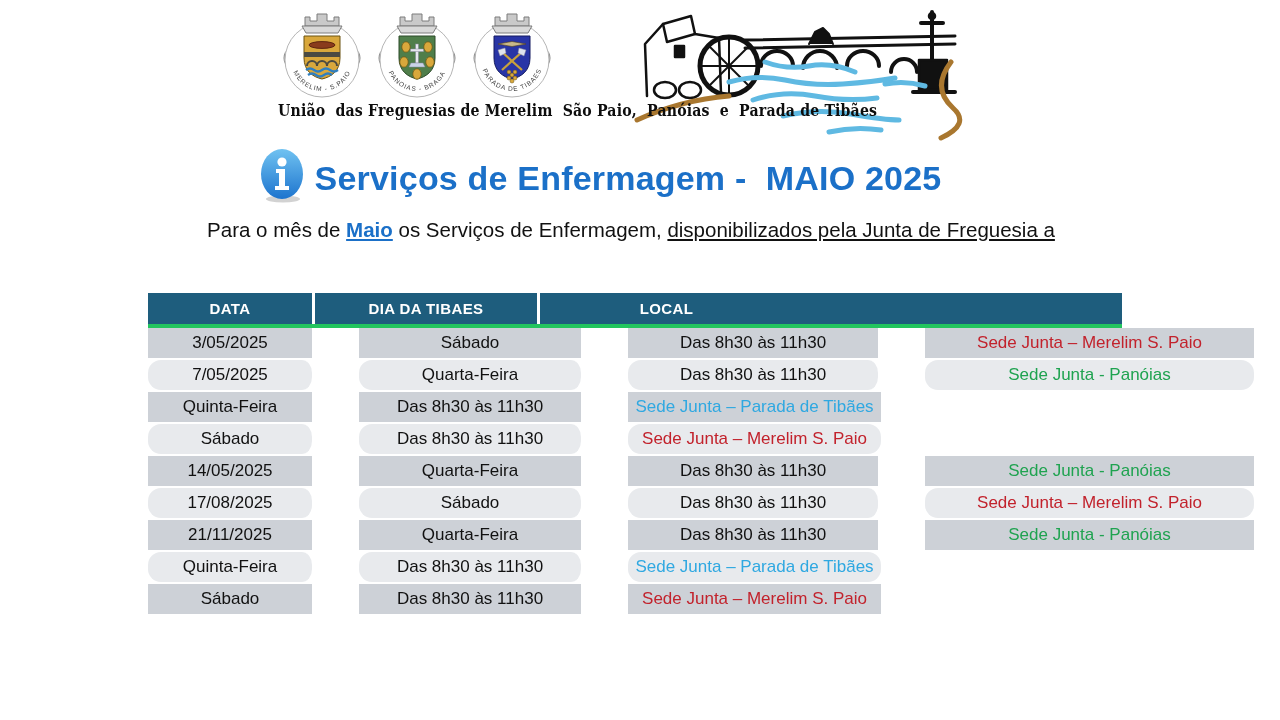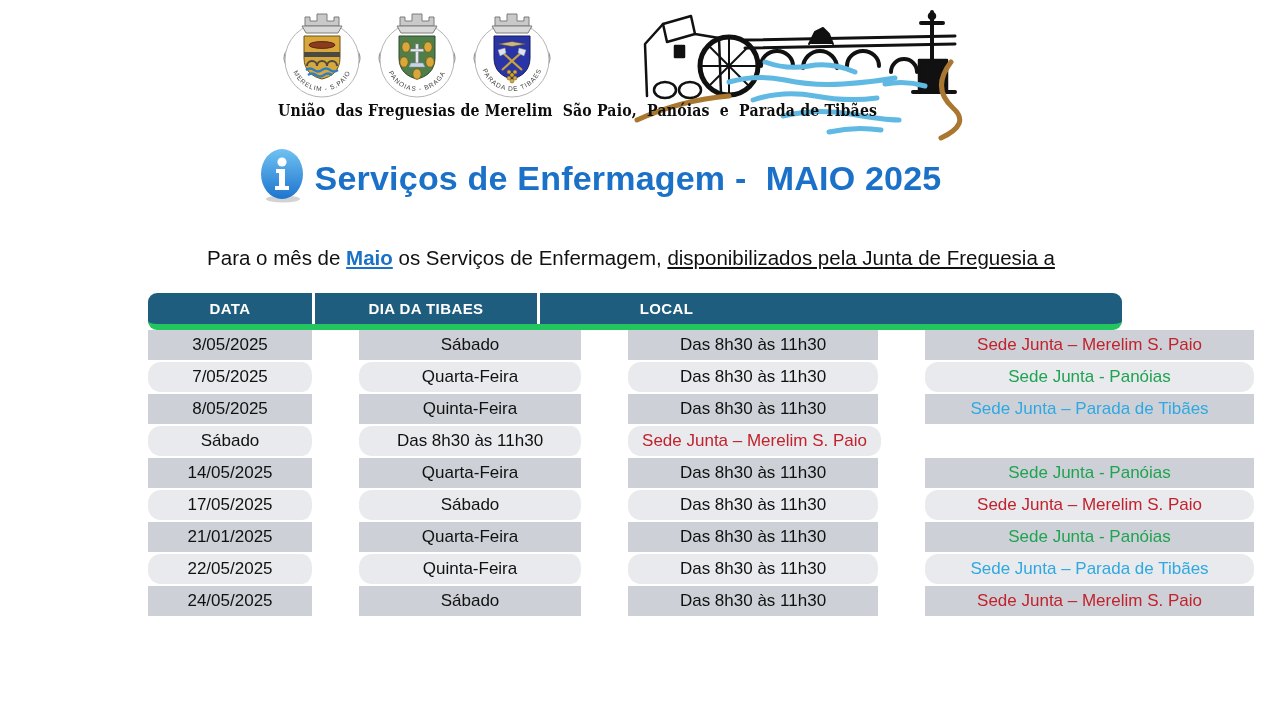--- a/index.html
+++ b/index.html
@@ -15,28 +15,28 @@
             color:#0d0d0d;letter-spacing:.2px;}
   .bridge{left:633px;top:4px;width:330px;height:138px;}
 
   
   .info-icon{left:258px;top:148px;width:48px;height:55px;}
   .title{left:0;top:159px;width:1256px;text-align:center;white-space:pre;
          font-size:34px;font-weight:bold;color:var(--title-blue);letter-spacing:.2px;}
 
   
   .intro{left:0;top:215px;width:1262px;text-align:center;font-size:20.5px;line-height:29px;}
-  .intro .line{white-space:pre;margin-top:28px;}
+  .intro .line{white-space:pre;}
   .intro .maio{color:var(--title-blue);font-weight:bold;text-decoration:underline;}
   .intro .ul{text-decoration:underline;}
 
   
   .table{left:148px;top:293px;width:974px;}
   .trow,.thead{display:grid;grid-template-columns:167px 225px 253px 329px;}
-  .thead{background:var(--header-bg);height:31px;border-bottom:6px solid #22c55e;border-radius:9px;}
+  .thead{background:var(--header-bg);height:31px;border-bottom:4px solid #22c55e;}
   .thead .tcell{color:#fff;font-weight:bold;font-size:15px;letter-spacing:.4px;}
   .trow{height:30px;border-bottom:2px solid #fff;gap:44px;}
   .trow.odd .tcell{background:var(--row-dark);}
   .trow.even .tcell{background:var(--row-light);border-radius:13px;}
   .tcell{display:flex;align-items:center;justify-content:center;
          border-right:3px solid #fff;font-size:17px;}
   .tcell:last-child{border-right:none;}
   .thead .tcell{background:transparent;}
 </style>
 </head>
@@ -196,54 +196,51 @@
         <div class="tcell">Das 8h30 às 11h30</div>
         <div class="tcell" style="color: rgb(194, 34, 44);">Sede Junta – Merelim S. Paio</div>
       </div>
       <div class="trow even">
         <div class="tcell">7/05/2025</div>
         <div class="tcell">Quarta-Feira</div>
         <div class="tcell">Das 8h30 às 11h30</div>
         <div class="tcell" style="color: rgb(31, 163, 80);">Sede Junta - Panóias</div>
       </div>
       <div class="trow odd">
-        <div class="tcell">8/05/2025</div>
         <div class="tcell">Quinta-Feira</div>
         <div class="tcell">Das 8h30 às 11h30</div>
         <div class="tcell" style="color: rgb(47, 168, 225);">Sede Junta – Parada de Tibães</div>
       </div>
       <div class="trow even">
         <div class="tcell">Sábado</div>
         <div class="tcell">Das 8h30 às 11h30</div>
         <div class="tcell" style="color: rgb(194, 34, 44);">Sede Junta – Merelim S. Paio</div>
       </div>
       <div class="trow odd">
         <div class="tcell">14/05/2025</div>
         <div class="tcell">Quarta-Feira</div>
         <div class="tcell">Das 8h30 às 11h30</div>
         <div class="tcell" style="color: rgb(31, 163, 80);">Sede Junta - Panóias</div>
       </div>
       <div class="trow even">
-        <div class="tcell">17/05/2025</div>
-        <div class="tcell">Sábado</div>
-        <div class="tcell">Das 8h30 às 11h30</div>
-        <div class="tcell" style="color: rgb(194, 34, 44);">Sede Junta – Merelim S. Paio</div>
-      </div>
-      <div class="trow odd">
-        <div class="tcell">21/01/2025</div>
+        <div class="tcell">17/08/2025</div>
+        <div class="tcell">Sábado</div>
+        <div class="tcell">Das 8h30 às 11h30</div>
+        <div class="tcell" style="color: rgb(194, 34, 44);">Sede Junta – Merelim S. Paio</div>
+      </div>
+      <div class="trow odd">
+        <div class="tcell">21/11/2025</div>
         <div class="tcell">Quarta-Feira</div>
         <div class="tcell">Das 8h30 às 11h30</div>
         <div class="tcell" style="color: rgb(31, 163, 80);">Sede Junta - Panóias</div>
       </div>
       <div class="trow even">
-        <div class="tcell">22/05/2025</div>
         <div class="tcell">Quinta-Feira</div>
         <div class="tcell">Das 8h30 às 11h30</div>
         <div class="tcell" style="color: rgb(47, 168, 225);">Sede Junta – Parada de Tibães</div>
       </div>
       <div class="trow odd">
-        <div class="tcell">24/05/2025</div>
         <div class="tcell">Sábado</div>
         <div class="tcell">Das 8h30 às 11h30</div>
         <div class="tcell" style="color: rgb(194, 34, 44);">Sede Junta – Merelim S. Paio</div>
       </div>
     </div>
 </div>
 
 </body></html>

